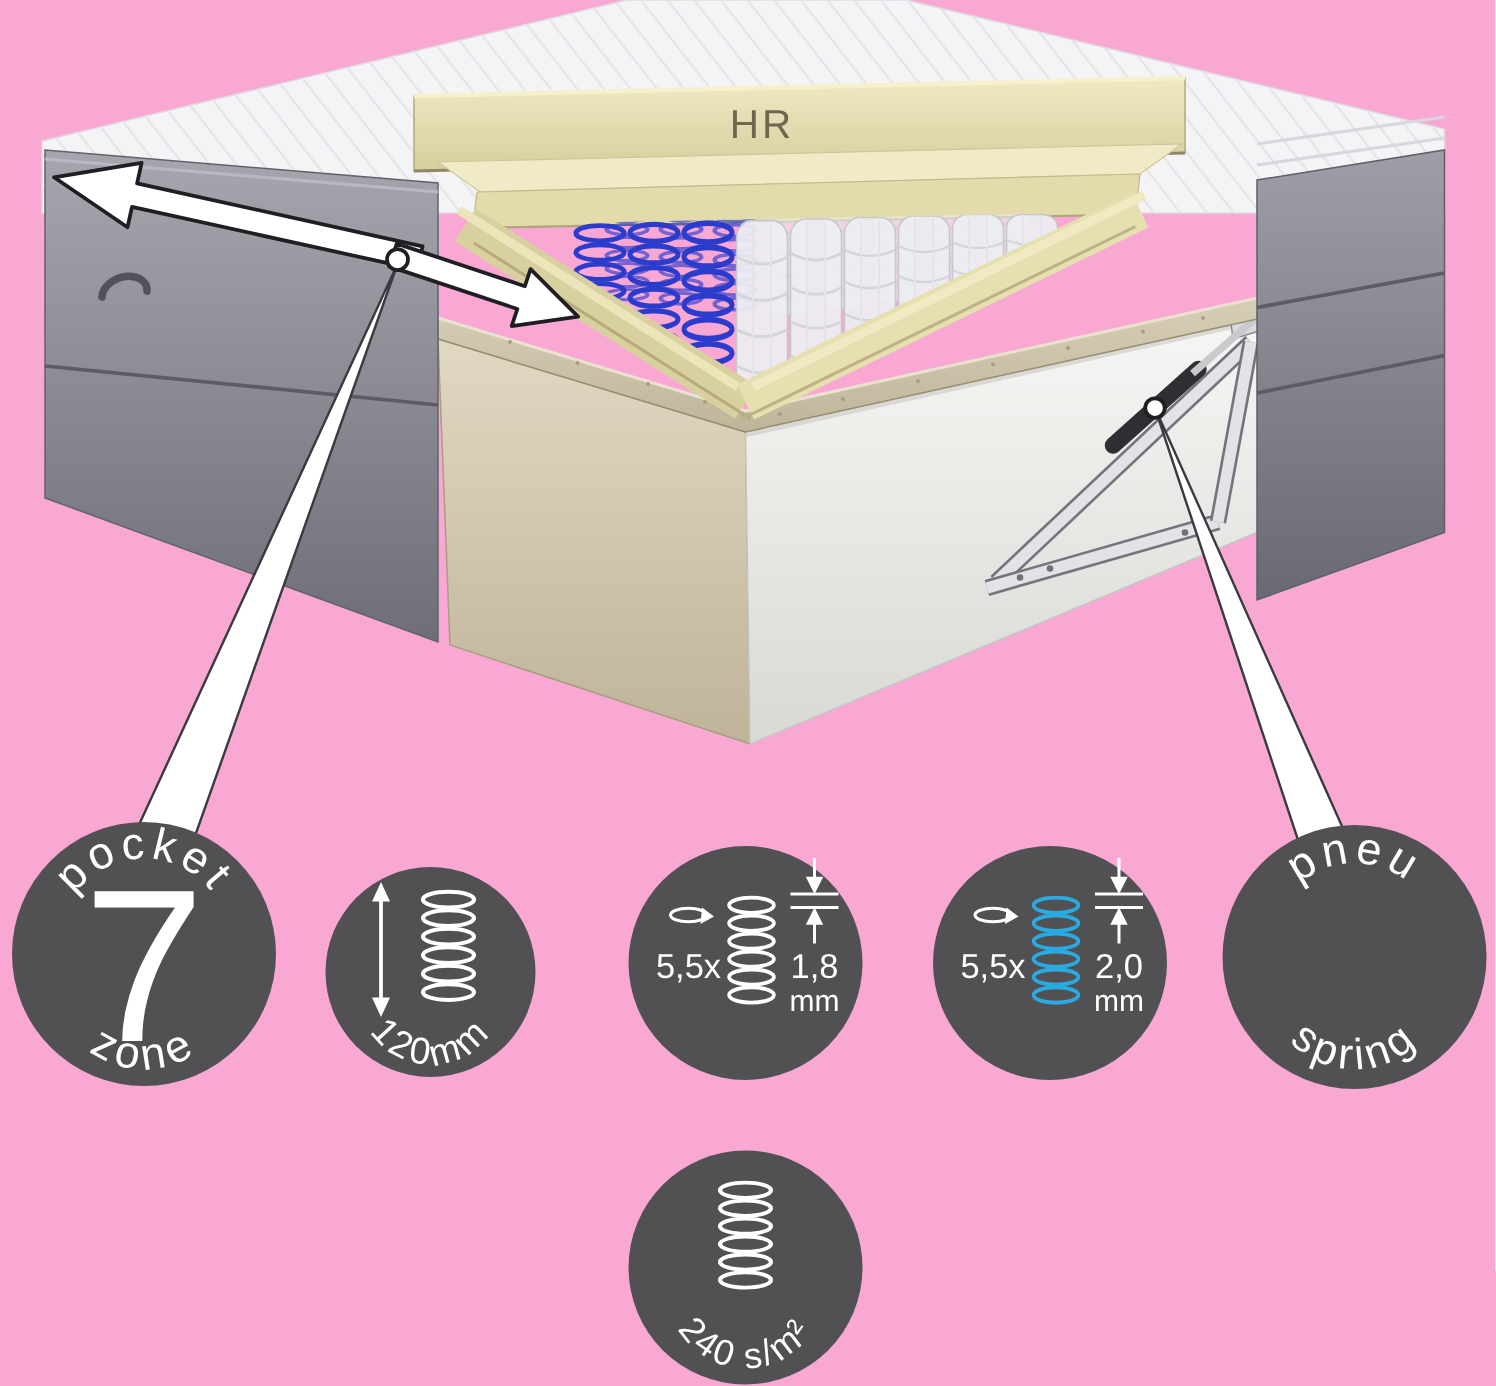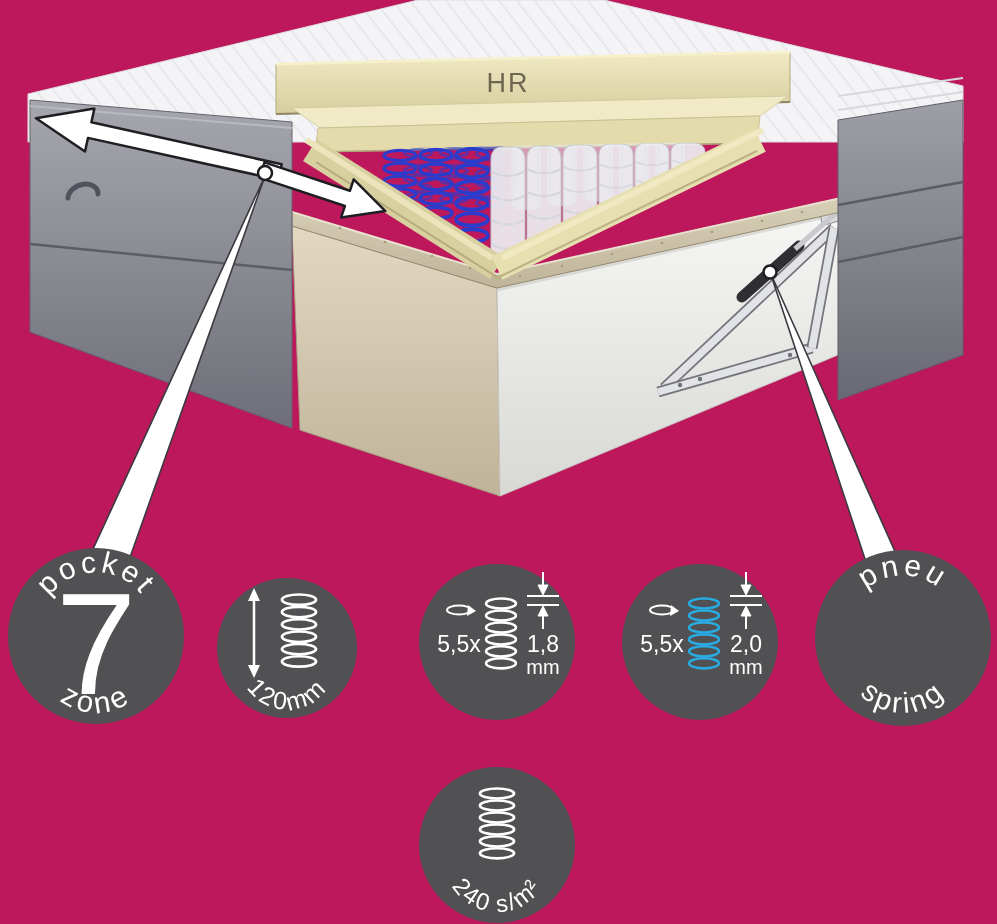--- a/index.html
+++ b/index.html
@@ -1,16 +1,16 @@
 <!DOCTYPE html>
 <html><head>
 <meta charset="utf-8">
 <style>
   html,body{margin:0;padding:0;background:#ffffff;}
-  .stage{position:relative;width:997px;height:924px;background:#be185d;overflow:hidden;
+  .stage{position:relative;width:997px;height:924px;background:#f9a8d4;overflow:hidden;
          font-family:"Liberation Sans",sans-serif;text-decoration:underline;}
   svg{display:block;}
   svg text{font-family:"Liberation Sans",sans-serif;}
 </style>
 </head>
 <body>
 
 <div class="stage">
 <svg width="997" height="924" viewBox="0 0 997 924" xmlns="http://www.w3.org/2000/svg">
   <defs>

